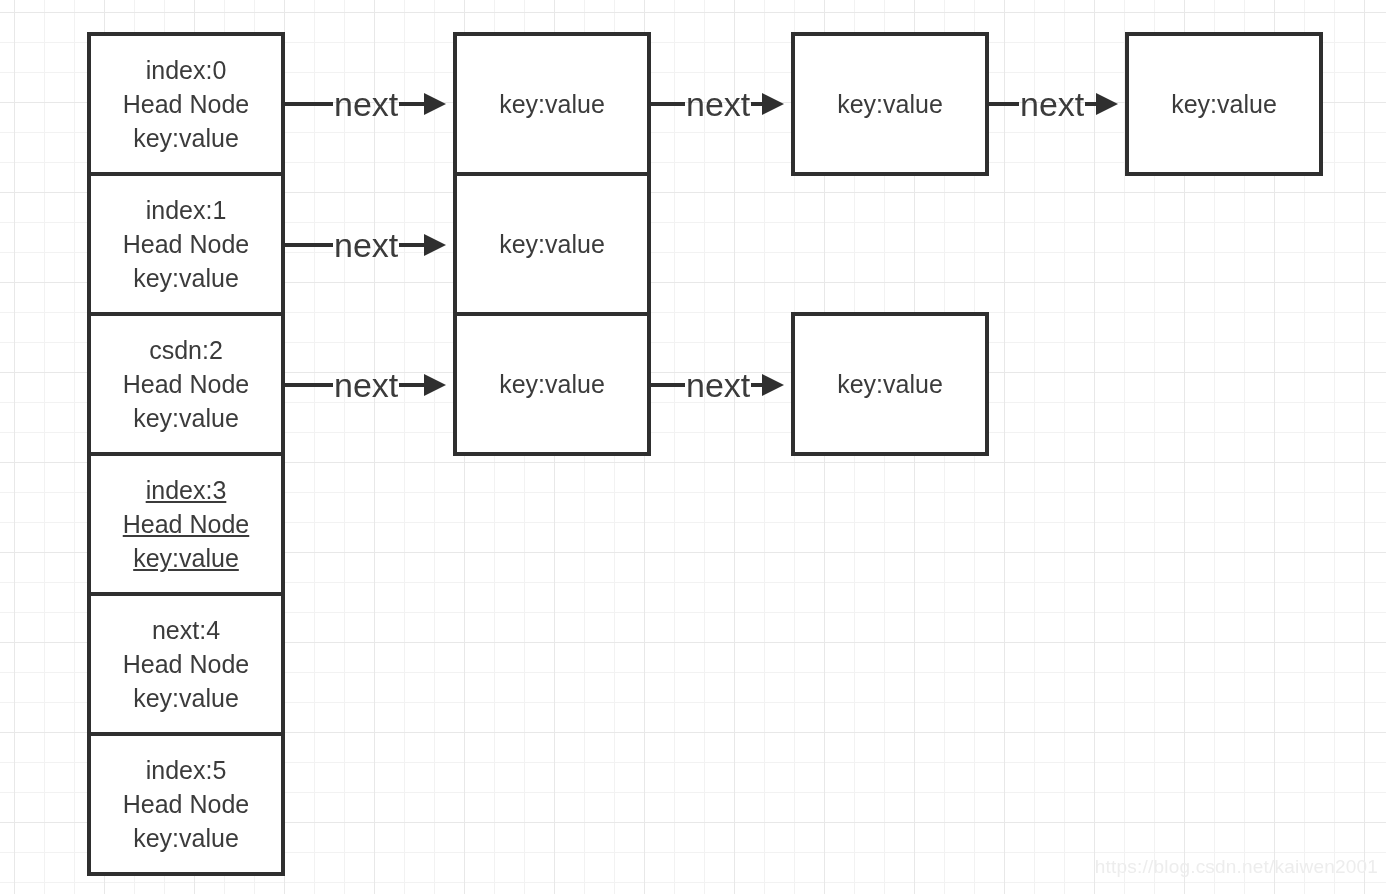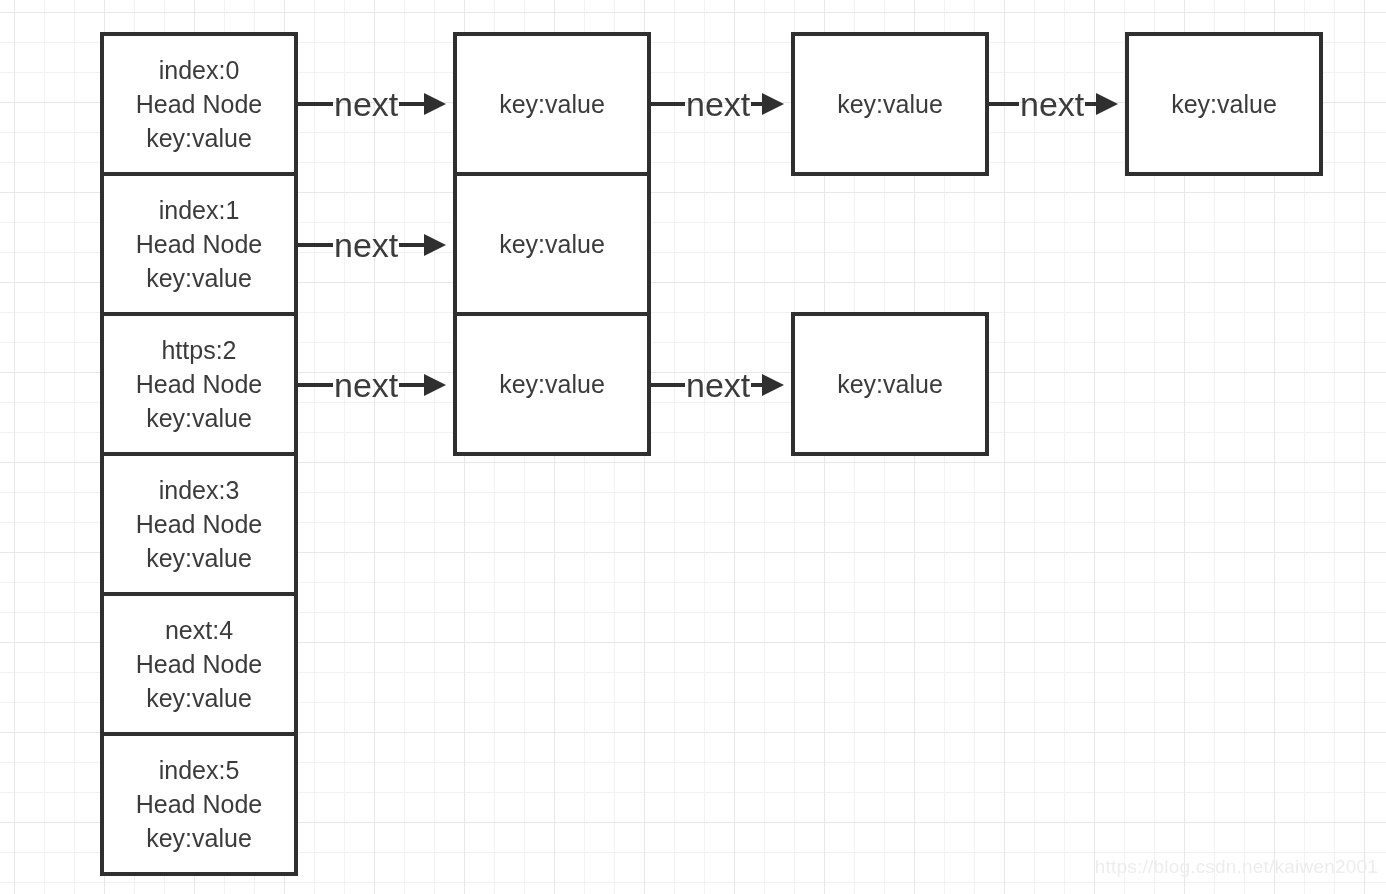--- a/index.html
+++ b/index.html
@@ -44,21 +44,21 @@
     justify-content: center;
     color: #3b3b3b;
     font-size: 25px;
     line-height: 34px;
     white-space: nowrap;
     z-index: 3;
   }
   .node .ln { display: block; }
 
   
-  .slot { width: 198px; height: 144px; left: 87px; margin-left: 13px; }
+  .slot { width: 198px; height: 144px; left: 87px; }
 
   .bucket { width: 198px; height: 144px; }
 
   
   .conn {
     position: absolute;
     height: 34px;
     display: flex;
     align-items: center;
     z-index: 2;
@@ -104,25 +104,25 @@
     <span class="ln">index:0</span>
     <span class="ln">Head Node</span>
     <span class="ln">key:value</span>
   </div>
   <div class="node slot" style="top:172px;">
     <span class="ln">index:1</span>
     <span class="ln">Head Node</span>
     <span class="ln">key:value</span>
   </div>
   <div class="node slot" style="top:312px;">
-    <span class="ln">https:2</span>
-    <span class="ln">Head Node</span>
-    <span class="ln">key:value</span>
-  </div>
-  <div class="node slot" style="top:452px;">
+    <span class="ln">csdn:2</span>
+    <span class="ln">Head Node</span>
+    <span class="ln">key:value</span>
+  </div>
+  <div class="node slot" style="top:452px;text-decoration:underline;">
     <span class="ln">index:3</span>
     <span class="ln">Head Node</span>
     <span class="ln">key:value</span>
   </div>
   <div class="node slot" style="top:592px;">
     <span class="ln">next:4</span>
     <span class="ln">Head Node</span>
     <span class="ln">key:value</span>
   </div>
   <div class="node slot" style="top:732px;">

